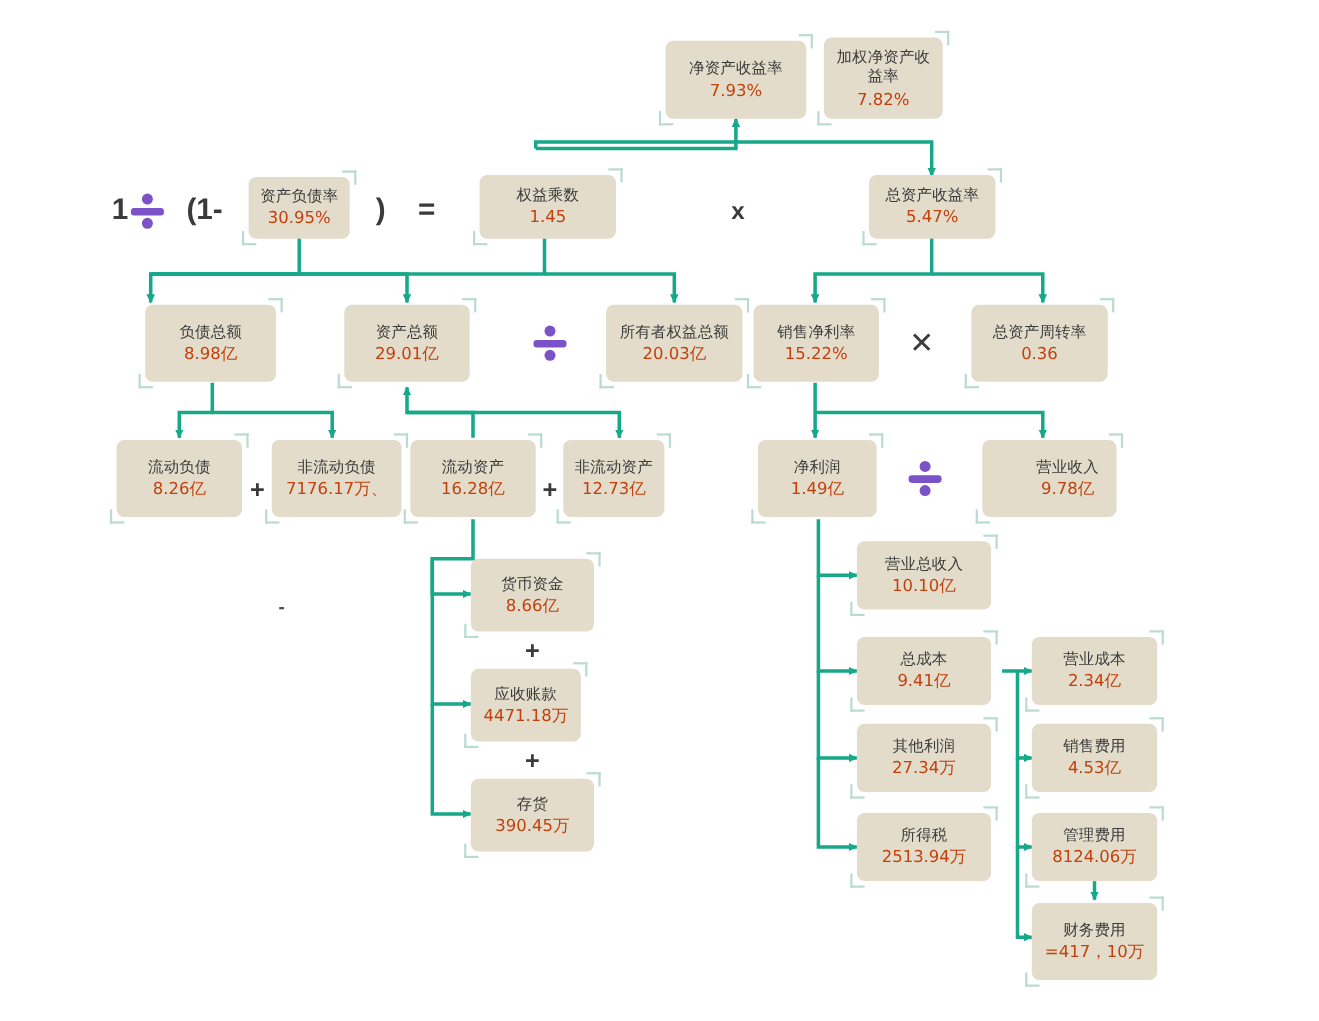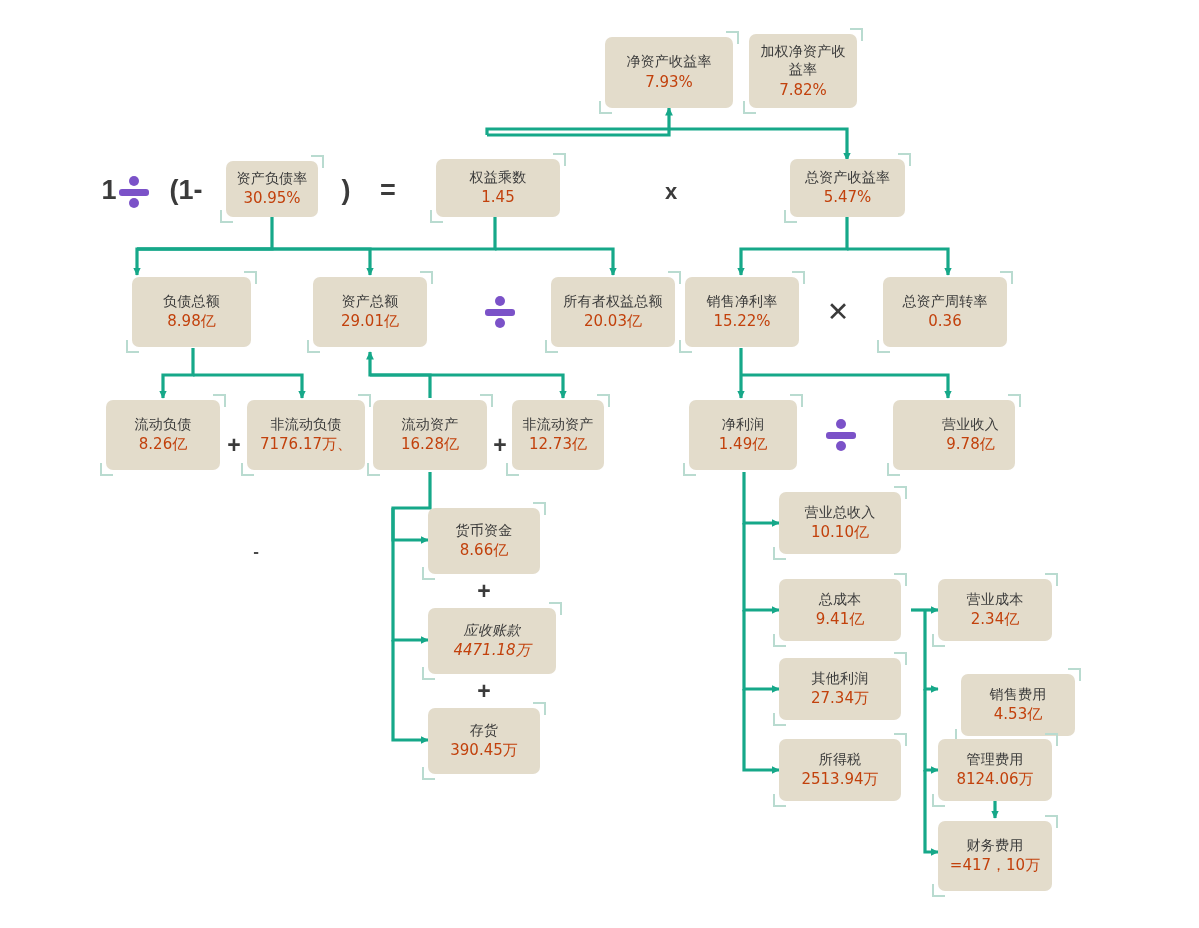--- a/index.html
+++ b/index.html
@@ -285,21 +285,21 @@
 
   <div class="op op-minus" style="left:248px; top:542px; width:16px; height:20px;">-</div>
 
   <div class="node" style="left:428px; top:508px; width:112px; height:66px;">
     <span class="n-title">货币资金</span>
     <span class="n-value">8.66亿</span>
   </div>
 
   <div class="op op-mid" style="left:475px; top:580px; width:18px; height:22px;">+</div>
 
-  <div class="node" style="left:428px; top:608px; width:128px; height:66px;font-style:italic;">
+  <div class="node" style="left:428px; top:608px; width:100px; height:66px;">
     <span class="n-title">应收账款</span>
     <span class="n-value">4471.18万</span>
   </div>
 
   <div class="op op-mid" style="left:475px; top:680px; width:18px; height:22px;">+</div>
 
   <div class="node" style="left:428px; top:708px; width:112px; height:66px;">
     <span class="n-title">存货</span>
     <span class="n-value">390.45万</span>
   </div>
@@ -322,21 +322,21 @@
   <div class="node" style="left:779px; top:739px; width:122px; height:62px;">
     <span class="n-title">所得税</span>
     <span class="n-value">2513.94万</span>
   </div>
 
   <div class="node" style="left:938px; top:579px; width:114px; height:62px;">
     <span class="n-title">营业成本</span>
     <span class="n-value">2.34亿</span>
   </div>
 
-  <div class="node" style="left:938px; top:674px; width:114px; height:62px;margin-left:23px;">
+  <div class="node" style="left:938px; top:658px; width:114px; height:62px;">
     <span class="n-title">销售费用</span>
     <span class="n-value">4.53亿</span>
   </div>
 
   <div class="node" style="left:938px; top:739px; width:114px; height:62px;">
     <span class="n-title">管理费用</span>
     <span class="n-value">8124.06万</span>
   </div>
 
   <div class="node" style="left:938px; top:821px; width:114px; height:70px;">

